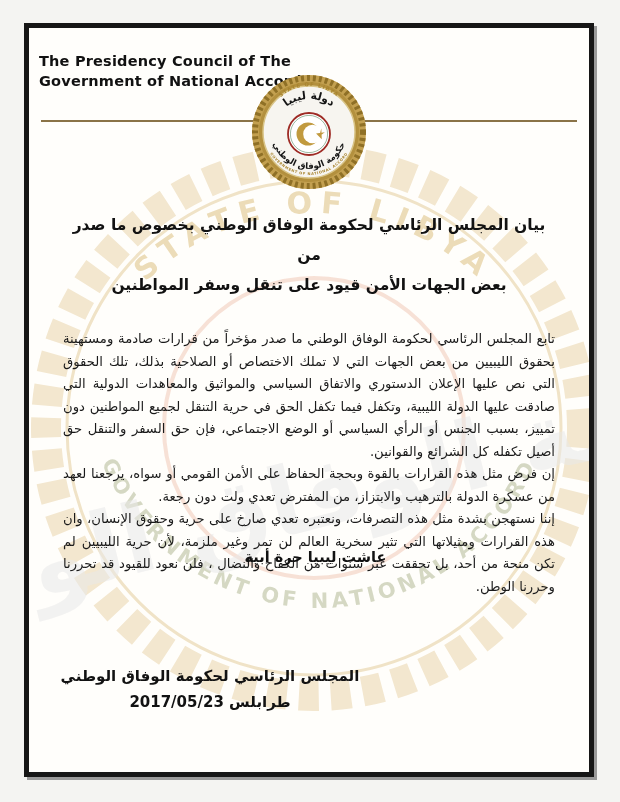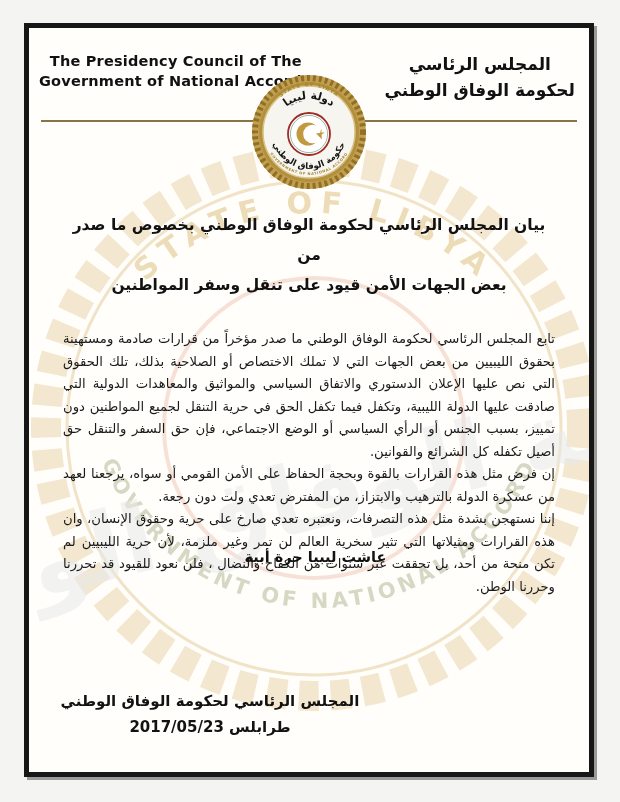--- a/index.html
+++ b/index.html
@@ -36,21 +36,21 @@
     display: flex;
     justify-content: space-between;
     align-items: flex-start;
     padding: 0 14px 0 10px;
   }
   .en-title {
     font-weight: bold;
     font-size: 14.5px;
     line-height: 1.35;
     color: #111;
-    text-align: right;
+    text-align: left;
     letter-spacing: 0.2px;
   }
   .ar-title {
     direction: rtl;
     font-weight: bold;
     font-size: 17px;
     line-height: 1.5;
     color: #111;
     text-align: center;
     font-family: "DejaVu Sans", sans-serif;
@@ -95,21 +95,21 @@
     top: 521px; left: 0; right: 0;
     direction: rtl;
     text-align: center;
     font-weight: bold;
     font-size: 14.5px;
     color: #121212;
     padding-left: 13px;
   }
   .signature {
     position: absolute;
-    top: 660px; left: 26px;
+    top: 635px; left: 26px;
     width: 310px;
     direction: rtl;
     text-align: center;
     font-weight: bold;
     font-size: 15px;
     line-height: 26px;
     color: #121212;
   }
 </style>
 </head>
@@ -134,24 +134,20 @@
     <text x="290" y="500" font-family="DejaVu Sans, sans-serif" font-size="95" font-weight="bold" fill="#e9e9e9" opacity="0.55" text-anchor="middle" transform="rotate(-14 290 500)" direction="rtl">حكومة الوفاق الوطني</text>
   </svg>
 
   <div class="content">
 
     <div class="header-row">
       <div class="en-title">
         <div>The Presidency Council of The</div>
         <div>Government of National Accord</div>
       </div>
-      <div class="ar-title">
-        <div>المجلس الرئاسي</div>
-        <div>لحكومة الوفاق الوطني</div>
-      </div>
     </div>
 
     <div class="gold-rule"></div>
 
     <svg class="seal" width="118" height="124" viewBox="0 0 118 124">
       <defs>
         <path id="seal-top-arc" d="M 18 57 A 41 41 0 0 1 100 57" fill="none"></path>
         <path id="seal-ar-top-arc" d="M 22 66 A 37 37 0 0 1 96 66" fill="none"></path>
         <path id="seal-ar-bottom-arc" d="M 20 58 A 39 41 0 0 0 98 58" fill="none"></path>
         <path id="seal-bottom-arc" d="M 12 56 A 47 49 0 0 0 106 56" fill="none"></path>

